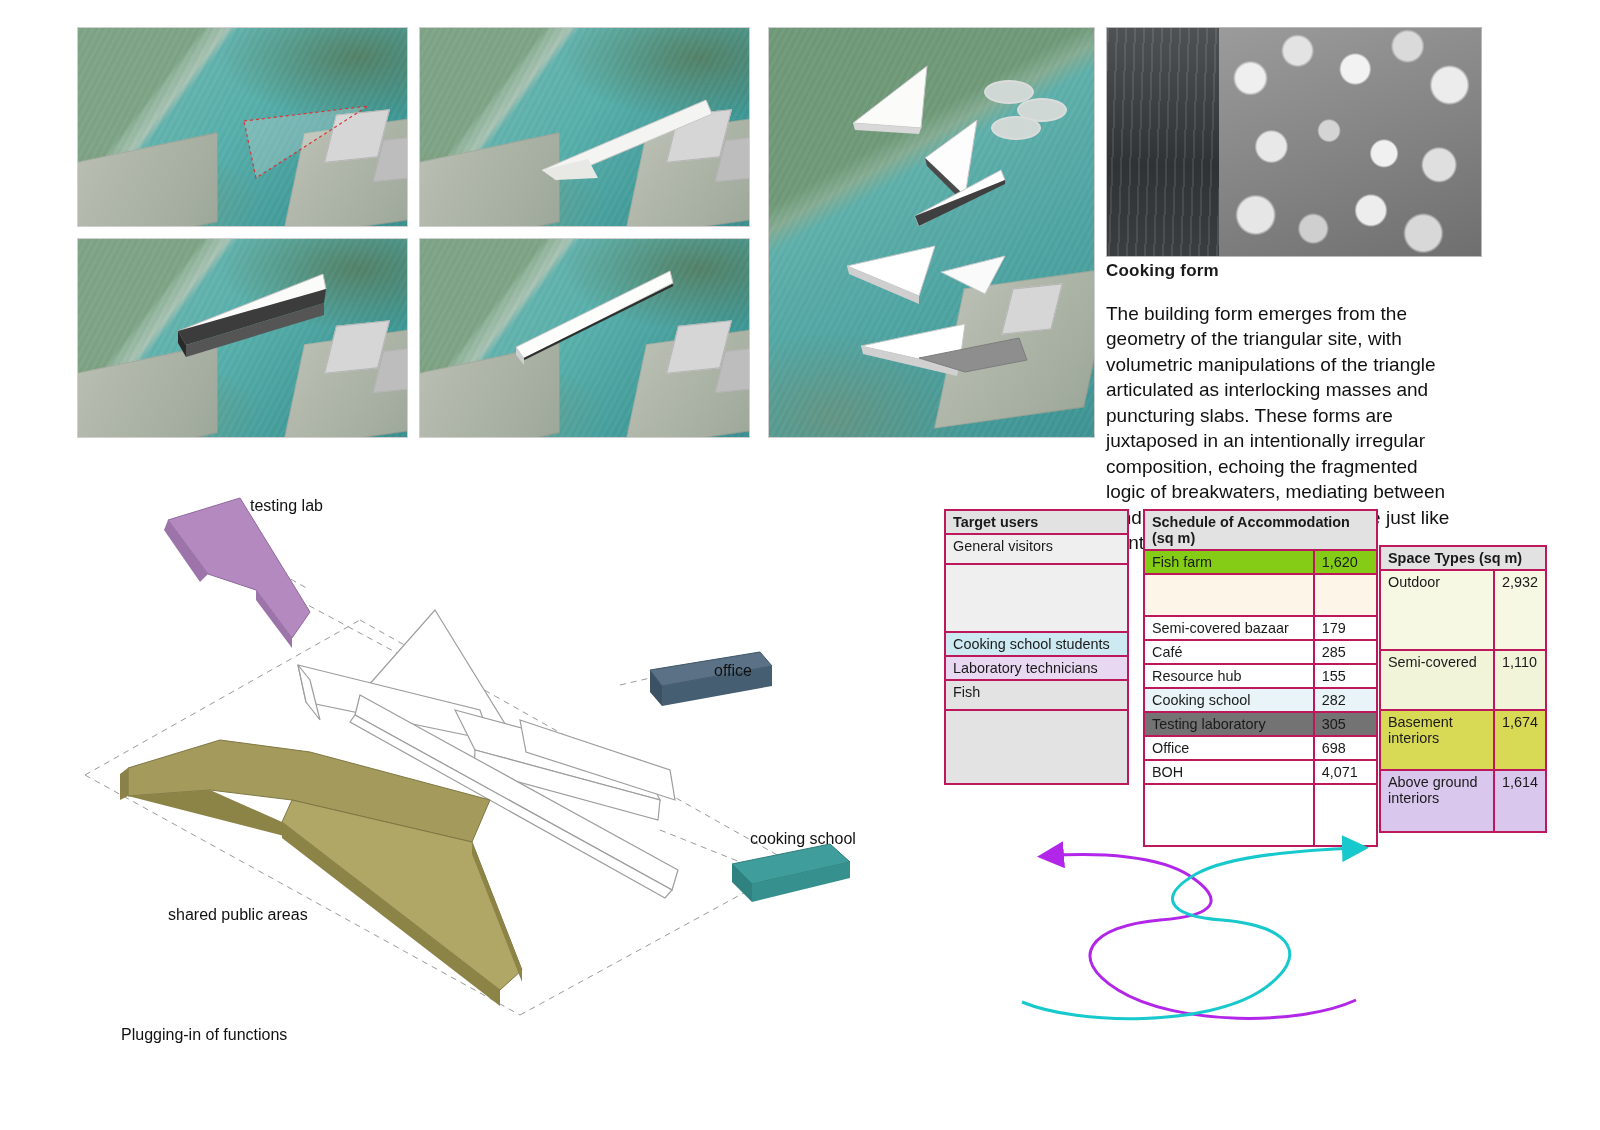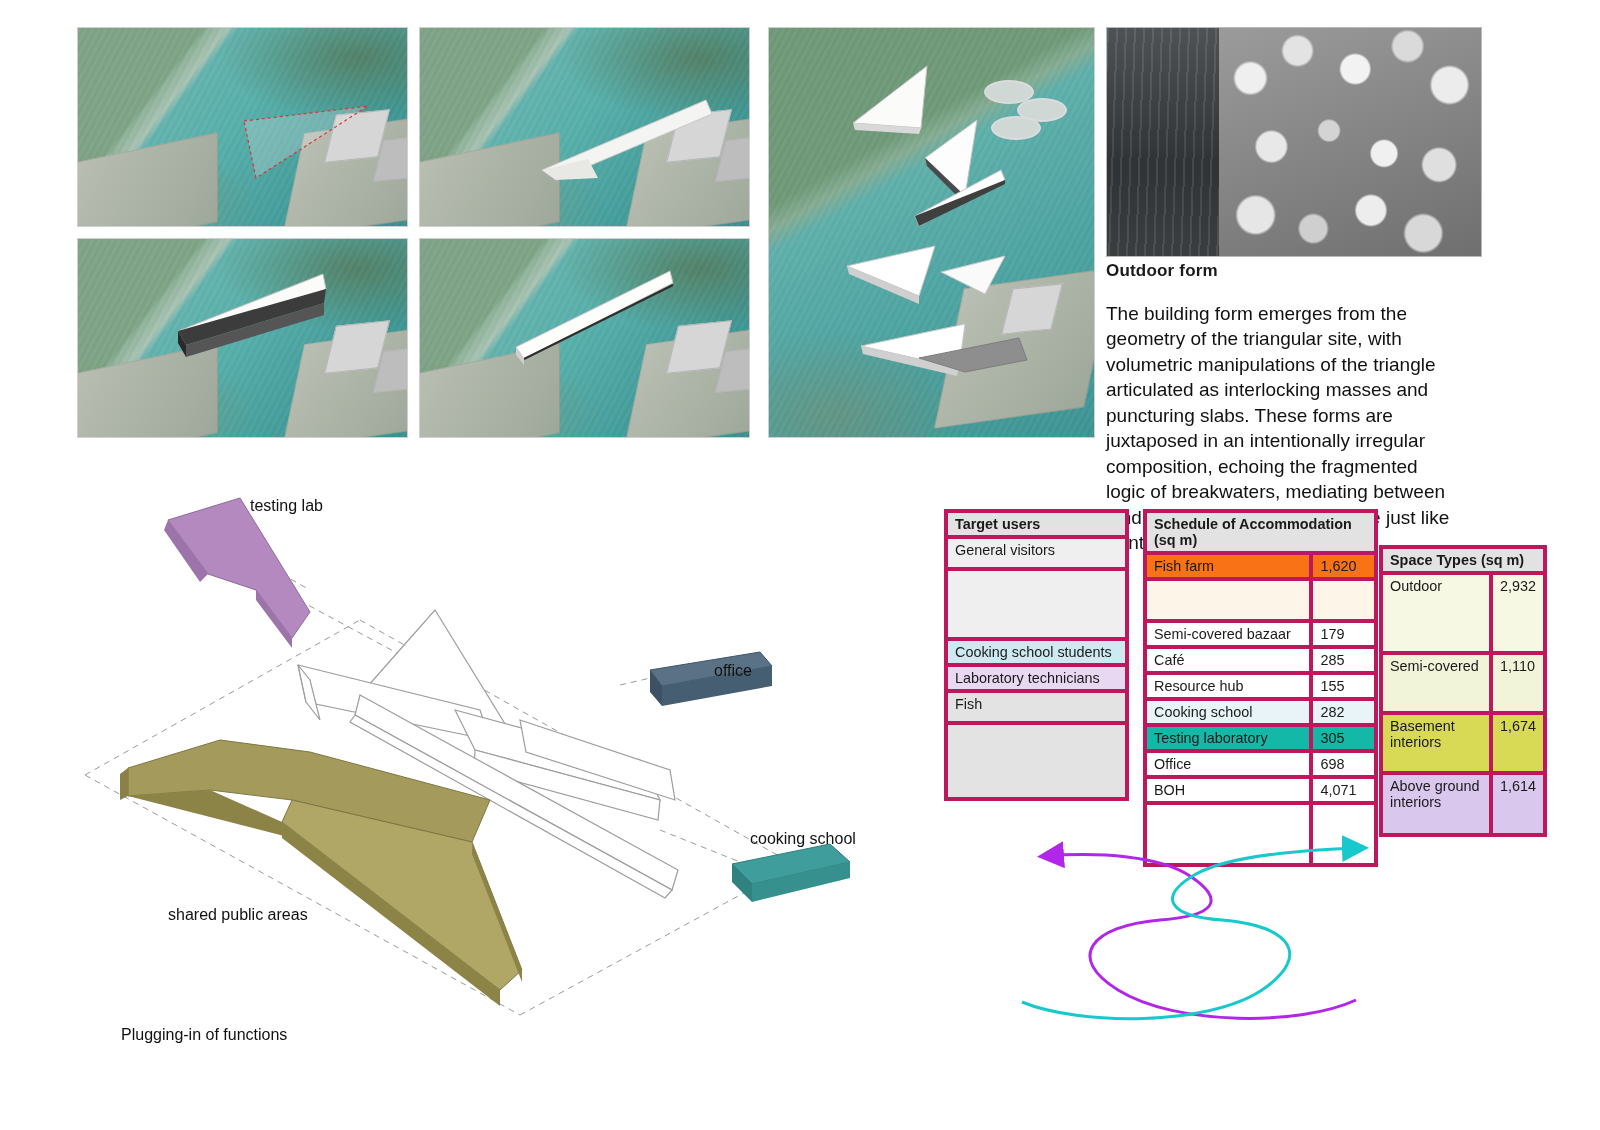--- a/index.html
+++ b/index.html
@@ -81,21 +81,21 @@
   .text-head{
     position:absolute;font-size:17px;font-weight:bold;letter-spacing:.2px;
   }
   .text-body{
     position:absolute;font-size:19px;line-height:1.34;color:#111;
   }
 
   
   .tbl{position:absolute;border-collapse:collapse;font-size:14.4px;}
   .tbl td,.tbl th{
-    border:4px solid #be185d;padding:3px 7px;vertical-align:top;text-align:left;font-weight:normal;
+    border:2px solid #be185d;padding:3px 7px;vertical-align:top;text-align:left;font-weight:normal;
   }
   .tbl th{font-weight:bold;background:#e2e2e2;}
   .num{text-align:right;}
 
   
   .axo-label{position:absolute;font-size:16px;color:#111;}
   .caption{position:absolute;font-size:16px;color:#111;}
 </style>
 </head>
 <body>
@@ -175,21 +175,21 @@
       <polygon points="92,318 190,340 188,348 94,326" fill="#d0d0d0"></polygon>
       <polygon points="150,330 250,310 258,332 196,344" fill="#8e8e8e" stroke="#7d7d7d"></polygon>
     </svg>
   </div>
 
   <div class="photo" style="left:1106px;top:27px;width:374px;height:228px;">
     <div class="sea"></div>
     <div class="rocks"></div>
   </div>
 
-  <div class="text-head" style="left:1106px;top:261px;width:380px;">Outdoor form</div>
+  <div class="text-head" style="left:1106px;top:261px;width:380px;">Cooking form</div>
   <div class="text-body" style="left:1106px;top:301px;width:352px;">The building form emerges from the geometry of the triangular site, with volumetric manipulations of the triangle articulated as interlocking masses and puncturing slabs. These forms are juxtaposed in an intentionally irregular composition, echoing the fragmented logic of breakwaters, mediating between land and sea at the coastal edge just like Zenthos.</div>
 
   <table class="tbl" style="left:944px;top:509px;width:185px;">
     <tbody>
         <tr>
           <th>Target users</th>
         </tr>
     <tr>
           <td style="background:#efefef;height:22px;">General visitors</td>
         </tr>
@@ -209,21 +209,21 @@
           <td style="background:#e3e3e3;height:66px;"></td>
         </tr>
   </tbody>
     </table>
 
   <table class="tbl" style="left:1143px;top:509px;width:235px;">
     <tbody>
         <tr>
           <th colspan="2">Schedule of Accommodation (sq m)</th>
         </tr>
-    <tr style="background:#f97316;">
+    <tr style="background:#84cc16;">
           <td>Fish farm</td>
           <td class="num">1,620</td>
         </tr>
     <tr style="background:#fdf6e8;height:42px;">
           <td></td>
           <td class="num"></td>
         </tr>
     <tr>
           <td>Semi-covered bazaar</td>
           <td class="num">179</td>
@@ -233,21 +233,21 @@
           <td class="num">285</td>
         </tr>
     <tr>
           <td>Resource hub</td>
           <td class="num">155</td>
         </tr>
     <tr style="background:#e8f4f8;">
           <td>Cooking school</td>
           <td class="num">282</td>
         </tr>
-    <tr style="background:#14b8a6;margin-top:24px;">
+    <tr style="background:#737373;margin-top:24px;">
           <td>Testing laboratory</td>
           <td class="num">305</td>
         </tr>
     <tr>
           <td>Office</td>
           <td class="num">698</td>
         </tr>
     <tr>
           <td>BOH</td>
           <td class="num">4,071</td>

